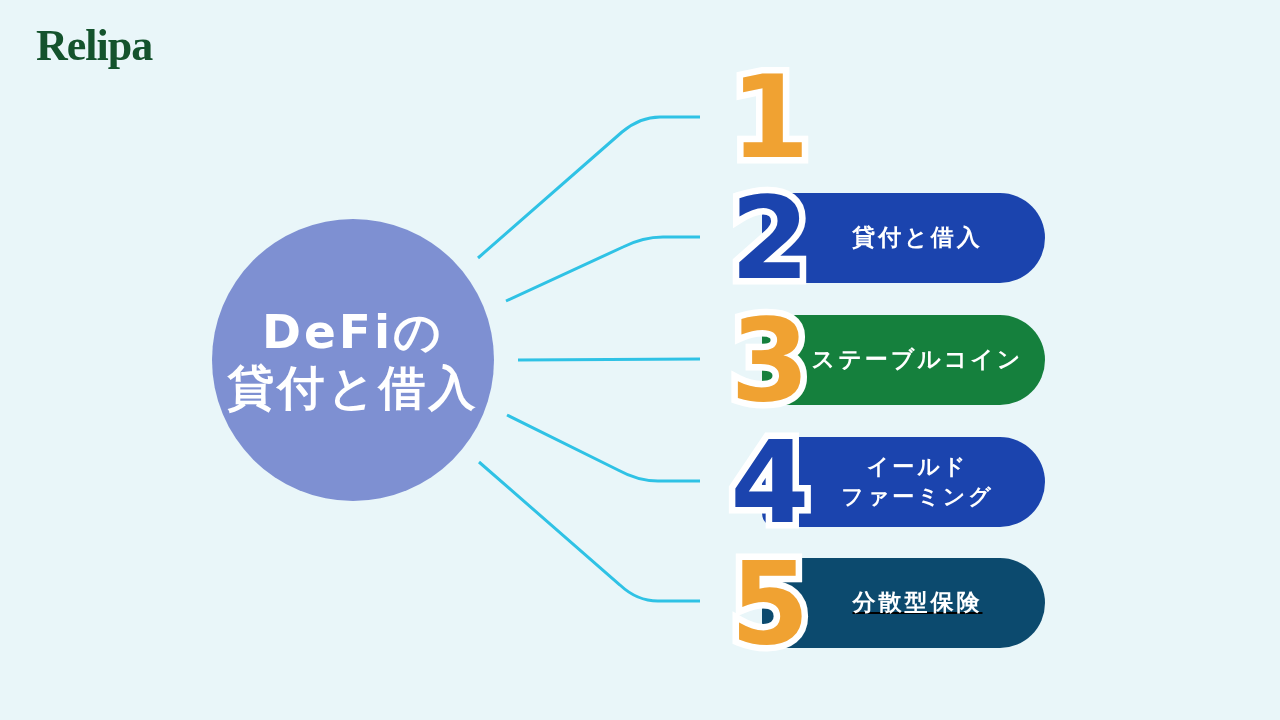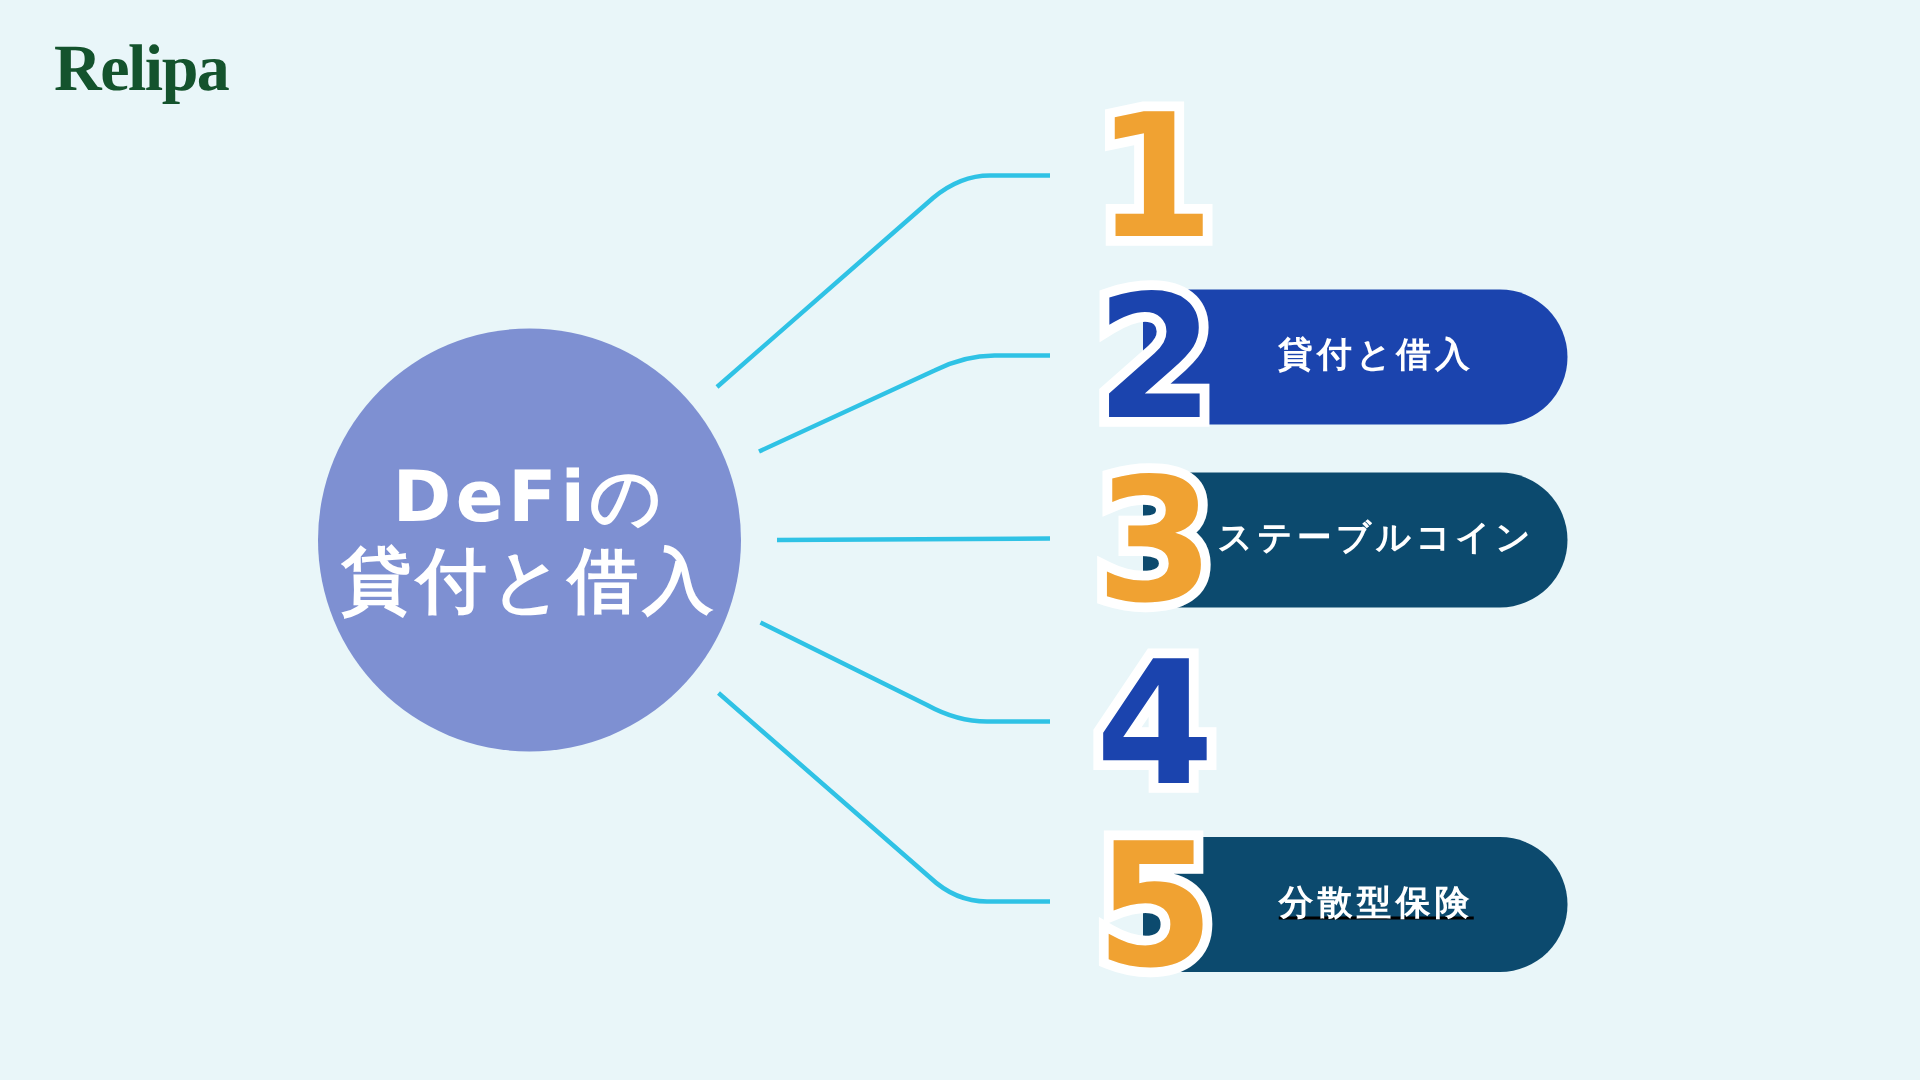--- a/index.html
+++ b/index.html
@@ -136,30 +136,34 @@
   <div class="pill" style="background: rgb(27, 68, 174);">
     <div class="pill-label" style="color: rgb(255, 255, 255);">貸付と借入</div>
   </div>
   <div class="num">
     <span class="num-outline" style="color: rgb(27, 68, 174);">2</span>
     <span class="num-fill" style="color: rgb(27, 68, 174);">2</span>
   </div>
 </div>
 
 <div class="item" style="top:314px">
-  <div class="pill" style="background: #0c4a6e;">
+  <div class="pill" style="background: #15803d;">
     <div class="pill-label" style="color: rgb(255, 255, 255);">ステーブルコイン</div>
   </div>
   <div class="num">
     <span class="num-outline" style="color: rgb(240, 162, 50);">3</span>
     <span class="num-fill" style="color: rgb(240, 162, 50);">3</span>
   </div>
 </div>
 
 <div class="item two-line" style="top:436px">
+  <div class="pill" style="background: rgb(27, 68, 174);">
+    <div class="pill-label" style="color: rgb(255, 255, 255);">イールド
+ファーミング</div>
+  </div>
   <div class="num">
     <span class="num-outline" style="color: rgb(27, 68, 174);">4</span>
     <span class="num-fill" style="color: rgb(27, 68, 174);">4</span>
   </div>
 </div>
 
 <div class="item" style="top:557px">
   <div class="pill" style="background: #0c4a6e; text-decoration: underline;">
     <div class="pill-label" style="color: rgb(255, 255, 255);">分散型保険</div>
   </div>

